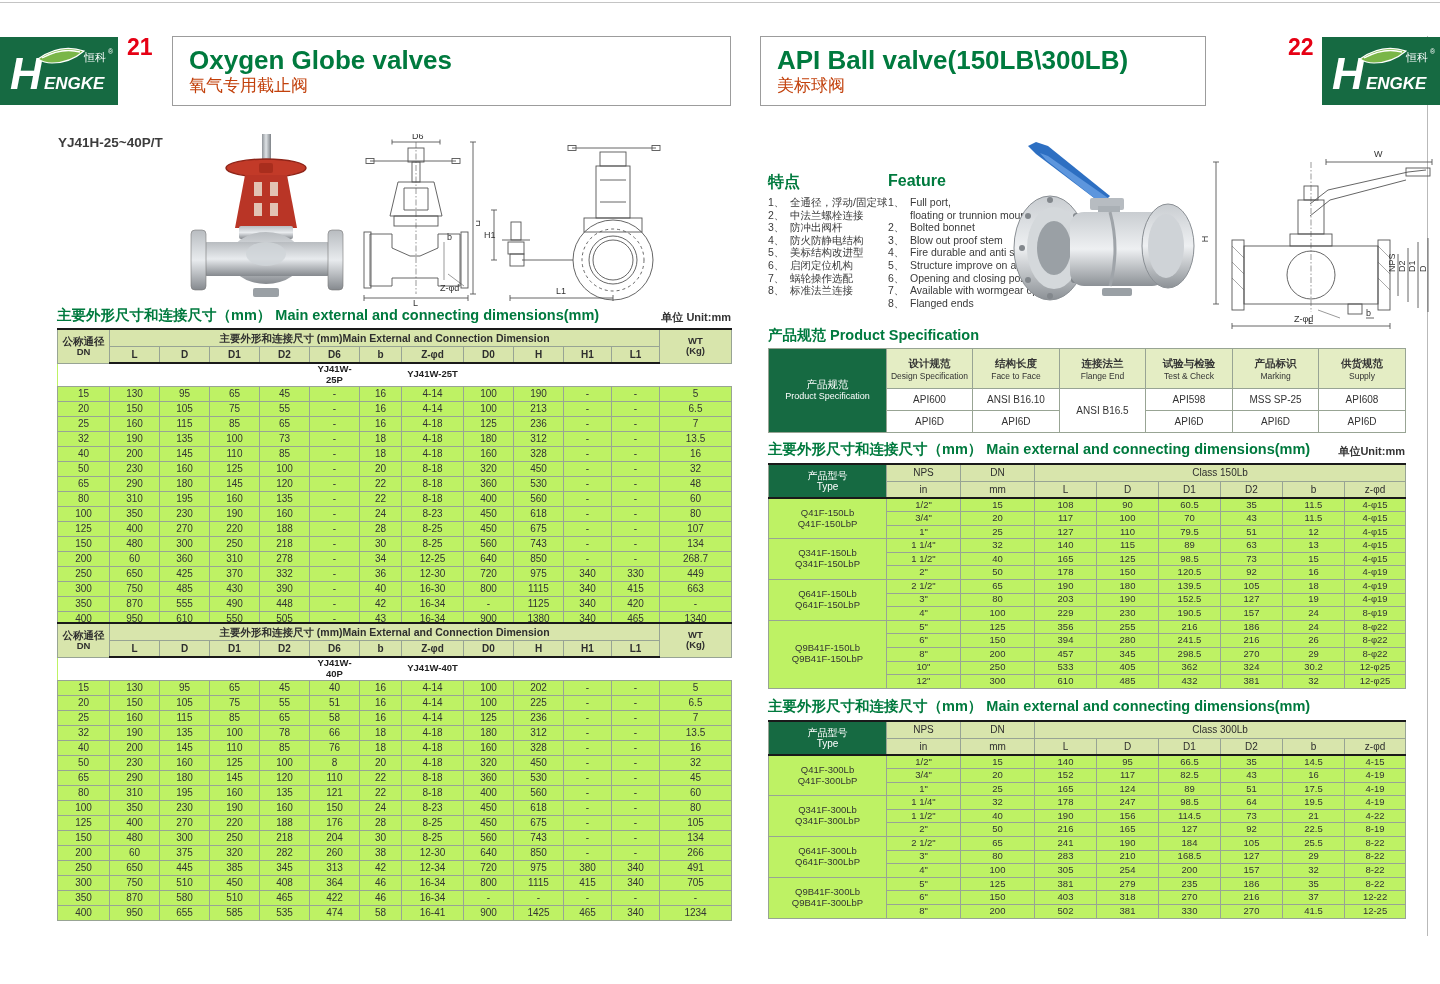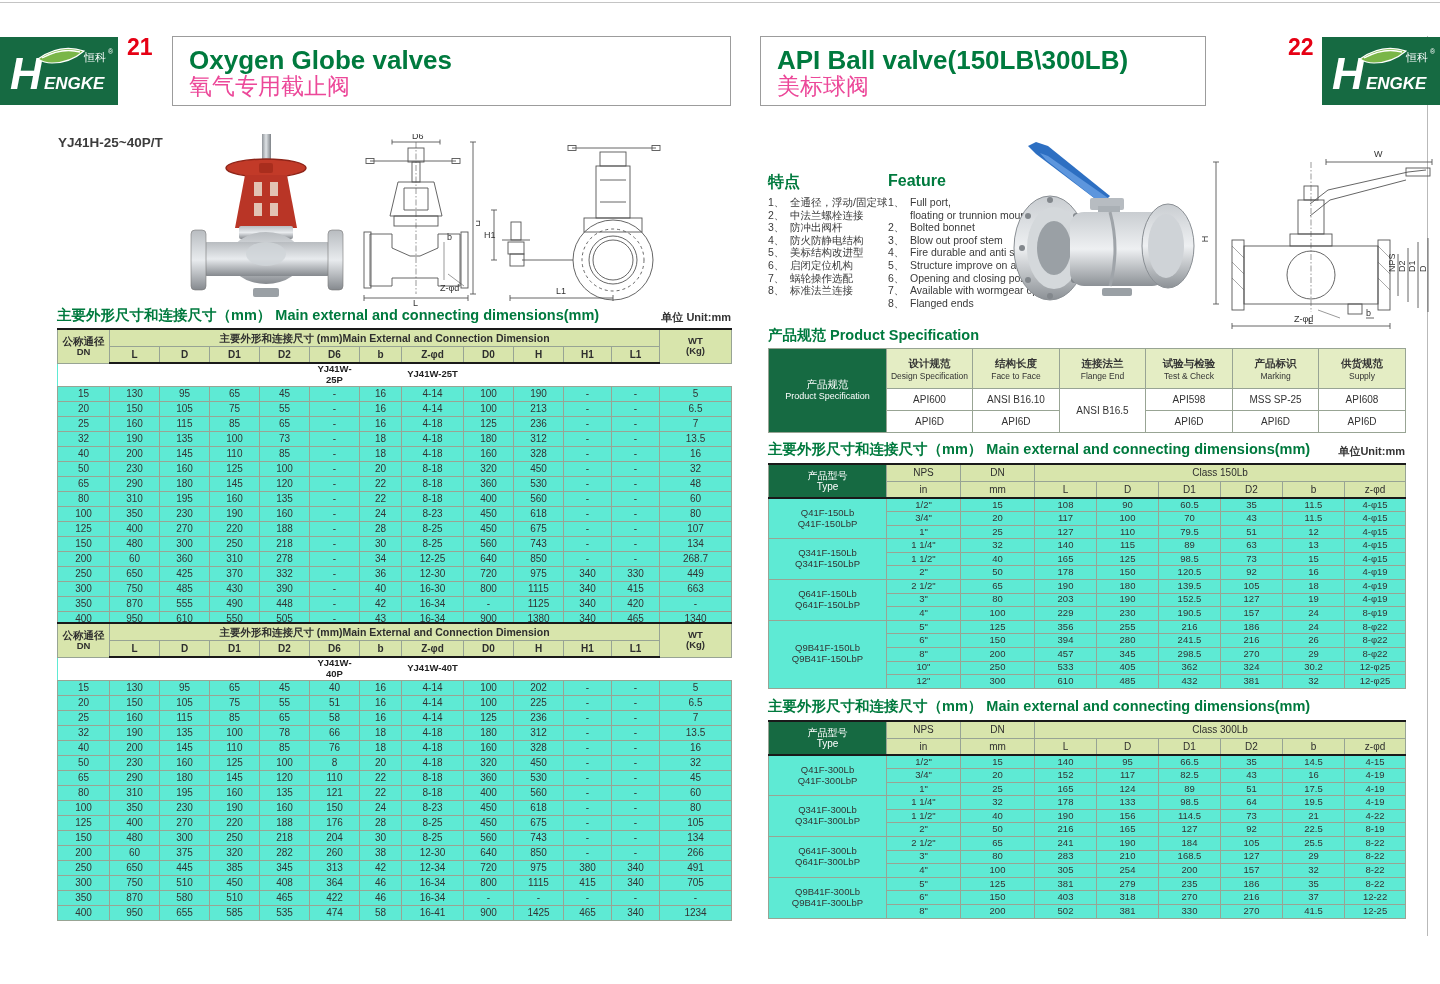--- a/index.html
+++ b/index.html
@@ -13,30 +13,30 @@
 .logo-block{width:118px;height:68px;top:37px;background:#166a42;color:#fff;overflow:hidden}
 .logo-left{left:0}
 .logo-right{left:1322px;width:118px}
 .page-num{top:34px;color:#e60014;font-size:23px;font-weight:bold;font-family:"Liberation Sans",sans-serif}
 .pn-left{left:127px}
 .pn-right{left:1288px}
 .title-box{top:36px;height:70px;border:1px solid #9c9c9c;background:#fff;padding:8px 0 0 16px}
 .tb-left{left:172px;width:559px}
 .tb-right{left:760px;width:446px}
 .title-en{color:#007a3e;font-size:26px;font-weight:bold;letter-spacing:0;line-height:30px}
-.title-zh{color:#ec4899;font-size:23px;line-height:22px}
+.title-zh{color:#c2410c;font-size:17px;line-height:22px}
 
 
 .model-label{left:58px;top:135px;font-size:13.5px;font-weight:bold;color:#3c3c3c}
 .sec-title{font-weight:bold;font-size:14.5px;color:#007a3e}
 .sec-title .zh{margin-right:4px}
 .unit{font-size:11px;color:#333;font-weight:bold}
 
 table{border-collapse:collapse;table-layout:fixed}
-.dimtable{background:#5eead4}
+.dimtable{background:#bef264}
 .dimtable th,.dimtable td{border:1px solid #98a494;text-align:center;vertical-align:middle;font-weight:normal;font-size:10px;color:#333;padding:0;line-height:1.15}
 .dimtable thead th{background:#d8e5ac;color:#2e2e2e}
 .dimtable thead .hd-zh{font-size:10.5px;font-weight:bold}
 .dimtable thead .hd-en{font-size:9.5px;font-weight:bold}
 .dimtable thead tr.colrow th{height:17px;font-weight:bold}
 .dimtable thead tr.grouprow th{height:17px}
 .thickbottom{border-bottom:2px solid #1a1a1a !important}
 .thicktop{border-top:2px solid #1a1a1a !important}
 .lefttable td{height:15px}
 .model-row td{background:#fff;border-left:none !important;border-right:none !important;height:15px;font-size:9.5px;font-weight:bold;color:#222}
@@ -1258,21 +1258,21 @@
         <td>51</td>
         <td>17.5</td>
         <td>4-19</td>
       </tr>
       <tr>
         <td rowspan="3" class="type-cell">Q341F-300Lb
 Q341F-300LbP</td>
         <td>1 1/4"</td>
         <td>32</td>
         <td>178</td>
-        <td>133</td>
+        <td>247</td>
         <td>98.5</td>
         <td>64</td>
         <td>19.5</td>
         <td>4-19</td>
       </tr>
       <tr>
         <td>1 1/2"</td>
         <td>40</td>
         <td>190</td>
         <td>156</td>

